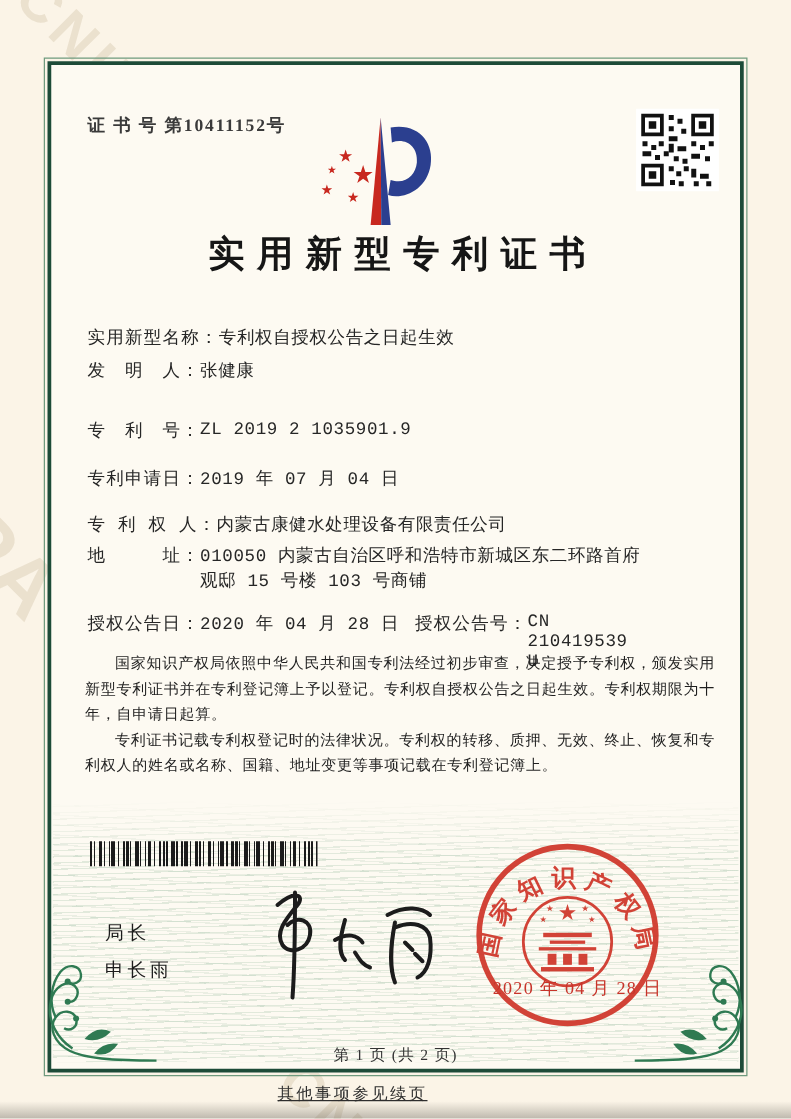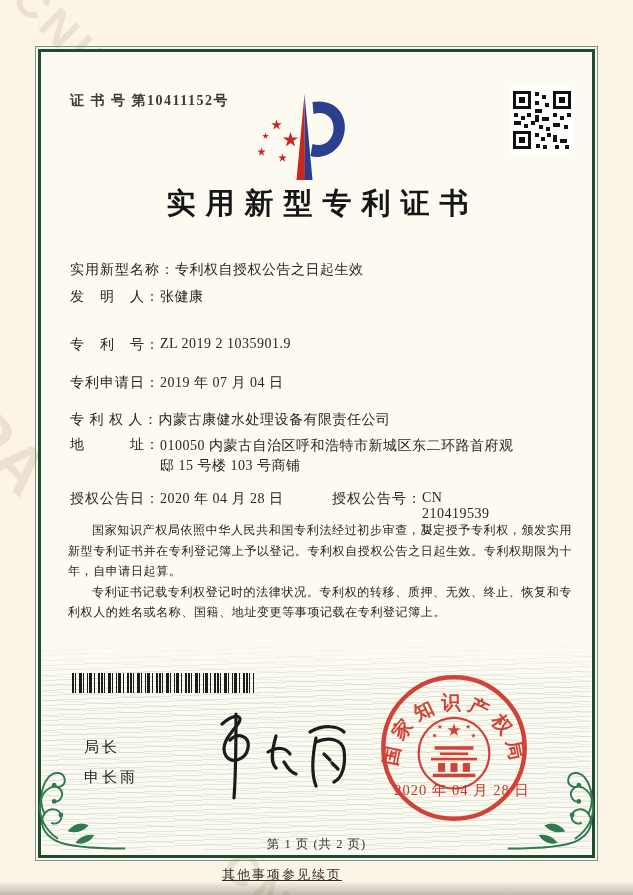--- a/index.html
+++ b/index.html
@@ -20,21 +20,21 @@
         repeating-linear-gradient(178deg, rgba(116,165,130,0.20) 0 1px, rgba(255,255,255,0) 1px 5px),
         repeating-linear-gradient(183deg, rgba(116,165,130,0.13) 0 1px, rgba(255,255,255,0) 1px 8px);
       -webkit-mask-image:linear-gradient(to bottom,transparent,#000 45px);
       mask-image:linear-gradient(to bottom,transparent,#000 45px);}
   .cert-no{position:absolute;left:70px;top:92px;font-size:14px;letter-spacing:1.5px;color:#3a3a3a;font-weight:bold;}
   .qr{position:absolute;left:509px;top:87px;width:66px;height:66px;background:#fff;}
   .logo{position:absolute;left:252px;top:90px;width:96px;height:92px;}
   .title{position:absolute;left:0;top:184px;width:633px;text-align:center;
       font-size:29px;font-weight:bold;letter-spacing:10px;padding-left:6px;color:#161616;}
   .fields{position:absolute;left:70px;top:261px;width:500px;font-size:14px;color:#262626;}
-  .frow{position:absolute;left:0;display:flex;align-items:flex-start;}
+  .frow{position:absolute;left:0;display:flex;align-items:flex-start;font-family:Liberation Mono, monospace;}
   .frow .lbl{flex:0 0 auto;white-space:pre;letter-spacing:1px;}
   .frow .val{letter-spacing:0.5px;}
   .frow.addr .val{width:356px;line-height:20px;}
   .grant-no-pair{position:absolute;left:262px;top:0;display:flex;}
   .body-text{position:absolute;left:68px;top:520px;width:504px;font-size:12px;
       line-height:20.5px;color:#1f1f1f;letter-spacing:0.6px;text-align:justify;}
   .body-text p{margin:0;text-indent:2em;}
   .barcode{position:absolute;left:72px;top:673px;width:182px;height:20px;
       background:repeating-linear-gradient(90deg,
         #1b1b1b 0 2px, transparent 2px 3px, #1b1b1b 3px 4px, transparent 4px 7px,

